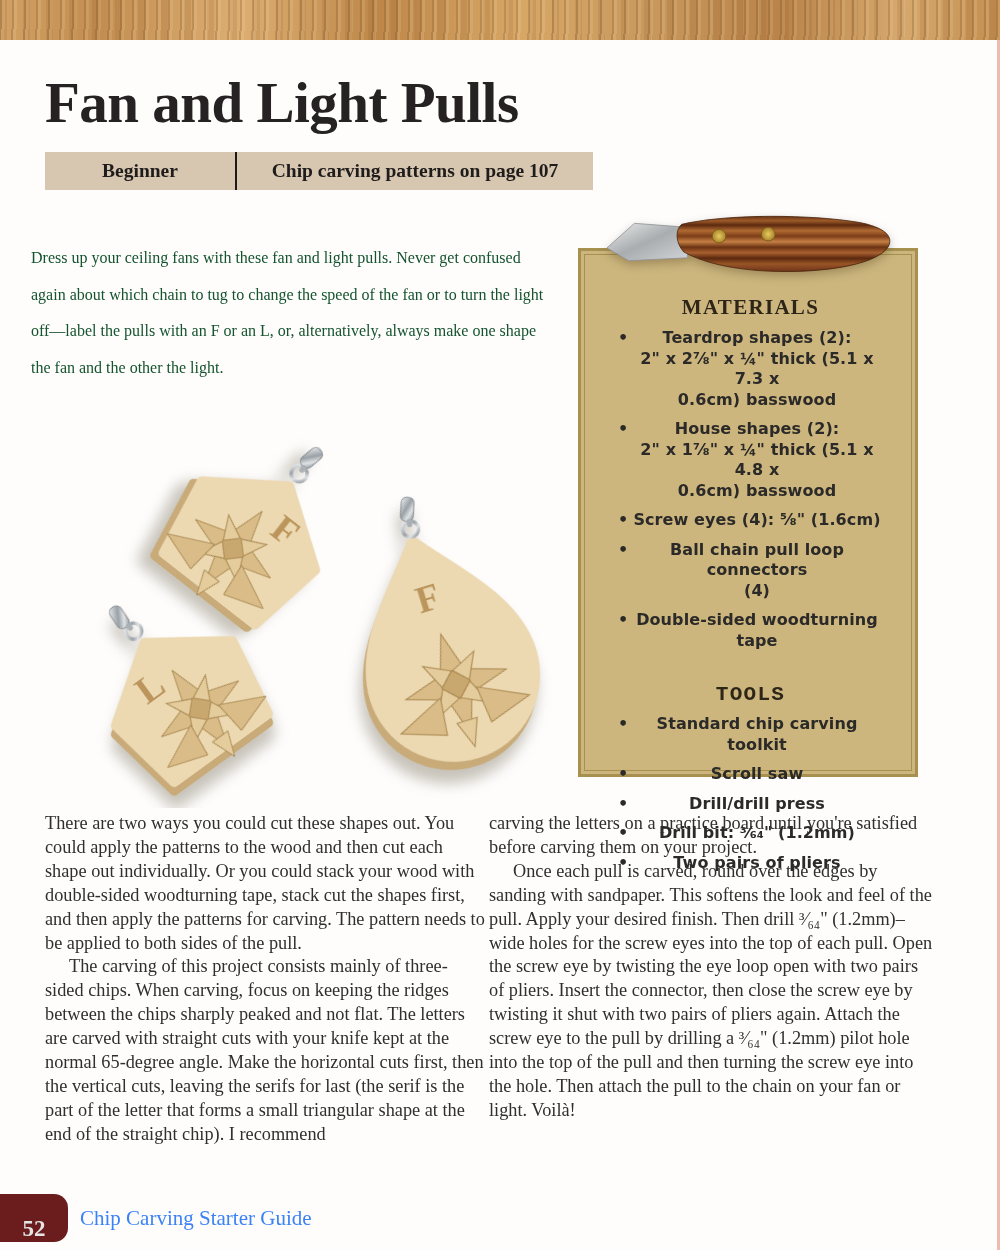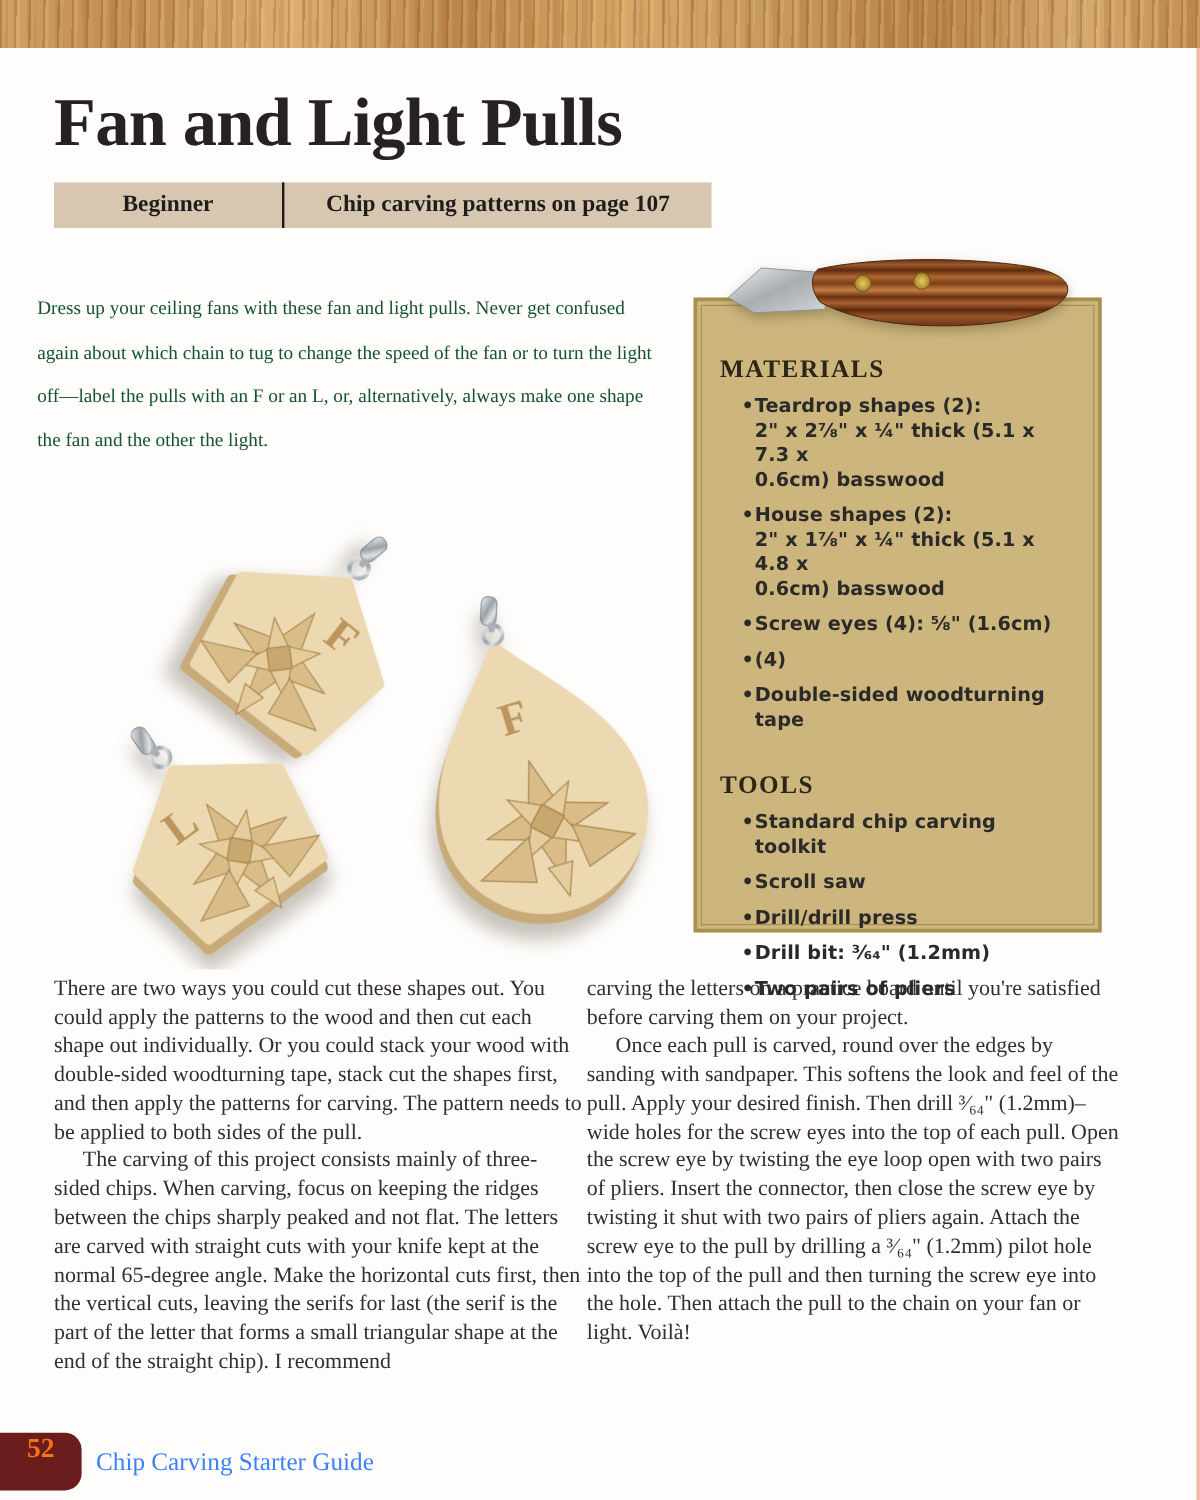--- a/index.html
+++ b/index.html
@@ -30,44 +30,44 @@
   .intro{position:absolute;left:31px;top:240px;width:524px;font-size:16px;line-height:36.6px;color:#14532d;}
   
   .col{position:absolute;top:812px;font-size:18.3px;line-height:23.9px;color:#322e2f;}
   .col-left{left:45px;width:441px;}
   .col-right{left:489px;width:447px;}
   .col p.indent{text-indent:24px;}
   
   .mat-box{position:absolute;left:578px;top:248px;width:340px;height:529px;background:var(--box-bg);
            border:3px solid var(--box-border);}
   .mat-box::before{content:"";position:absolute;inset:3px;border:1px solid var(--box-border);pointer-events:none;}
-  .mat-inner{position:relative;padding:44px 14px 0 19px;}
+  .mat-inner{position:relative;padding:44px 14px 0 19px;text-align:center;}
   .mat-heading{font-family:"Liberation Serif","DejaVu Serif",serif;font-weight:bold;font-size:21px;
                letter-spacing:1.3px;color:#2d2517;}
-  .mat-heading.tools{margin-top:32px;}
+  .mat-heading.tools{margin-top:32px;font-family:Liberation Mono, monospace;}
   ul.mat-list{list-style:none;margin:8px 16px 0 0;padding:0 0 0 18px;}
   ul.mat-list li{position:relative;padding-left:11px;margin-bottom:9px;
       font-family:"DejaVu Sans","Liberation Sans",sans-serif;font-size:16px;line-height:20.5px;
       font-weight:600;color:#2b2a28;letter-spacing:.1px;}
   ul.mat-list li::before{content:"\2022";position:absolute;left:0;top:0;}
   ul.mat-list .ln{display:block;}
   
   .knife-svg{position:absolute;left:603px;top:212px;width:295px;height:62px;z-index:5;
              filter:drop-shadow(0 4px 5px rgba(60,40,10,.30));}
   
   .photo-svg{position:absolute;left:50px;top:408px;width:520px;height:400px;}
   .pull{filter:drop-shadow(-7px 12px 7px rgba(110,100,80,.38));}
   .face{fill:#ecd9b2;stroke:#ecd9b2;stroke-width:10;stroke-linejoin:round;}
   .depth{fill:#c8ab79;stroke:#c8ab79;stroke-width:10;stroke-linejoin:round;}
   .pull-letter{font-family:"Liberation Serif","DejaVu Serif",serif;font-weight:bold;font-size:38px;
                fill:#bb955c;text-anchor:middle;}
   
   .footer-badge{position:absolute;left:0;top:1194px;width:68px;height:48px;background:var(--footer-badge-bg);
-      border-radius:0 14px 14px 0;display:flex;align-items:flex-start;justify-content:center;
-      color:#f97316;font-weight:bold;font-size:23px;}
+      border-radius:0 14px 14px 0;display:flex;align-items:flex-end;justify-content:center;
+      color:#e5e5e5;font-weight:bold;font-size:23px;}
   .footer-title{position:absolute;left:80px;top:1194px;height:48px;display:flex;align-items:center;
       font-size:21px;color:#3b82f6;}
 </style>
 </head>
 <body>
 
 <div class="page">
 
   <div class="wood-strip"></div>
   <div class="page-edge"></div>
@@ -150,20 +150,21 @@
           </li>
           <li class="mat-item">
             <span class="ln">House shapes (2):</span>
             <span class="ln">2" x 1⅞" x ¼" thick (5.1 x 4.8 x</span>
             <span class="ln">0.6cm) basswood</span>
           </li>
           <li class="mat-item">
             <span class="ln">Screw eyes (4): ⅝" (1.6cm)</span>
           </li>
           <li class="mat-item">
+            <span class="ln">Ball chain pull loop connectors</span>
             <span class="ln">(4)</span>
           </li>
           <li class="mat-item">
             <span class="ln">Double-sided woodturning tape</span>
           </li>
         </ul>
       <div class="mat-heading tools">TOOLS</div>
       <ul class="mat-list">
 
       <li class="mat-item">

